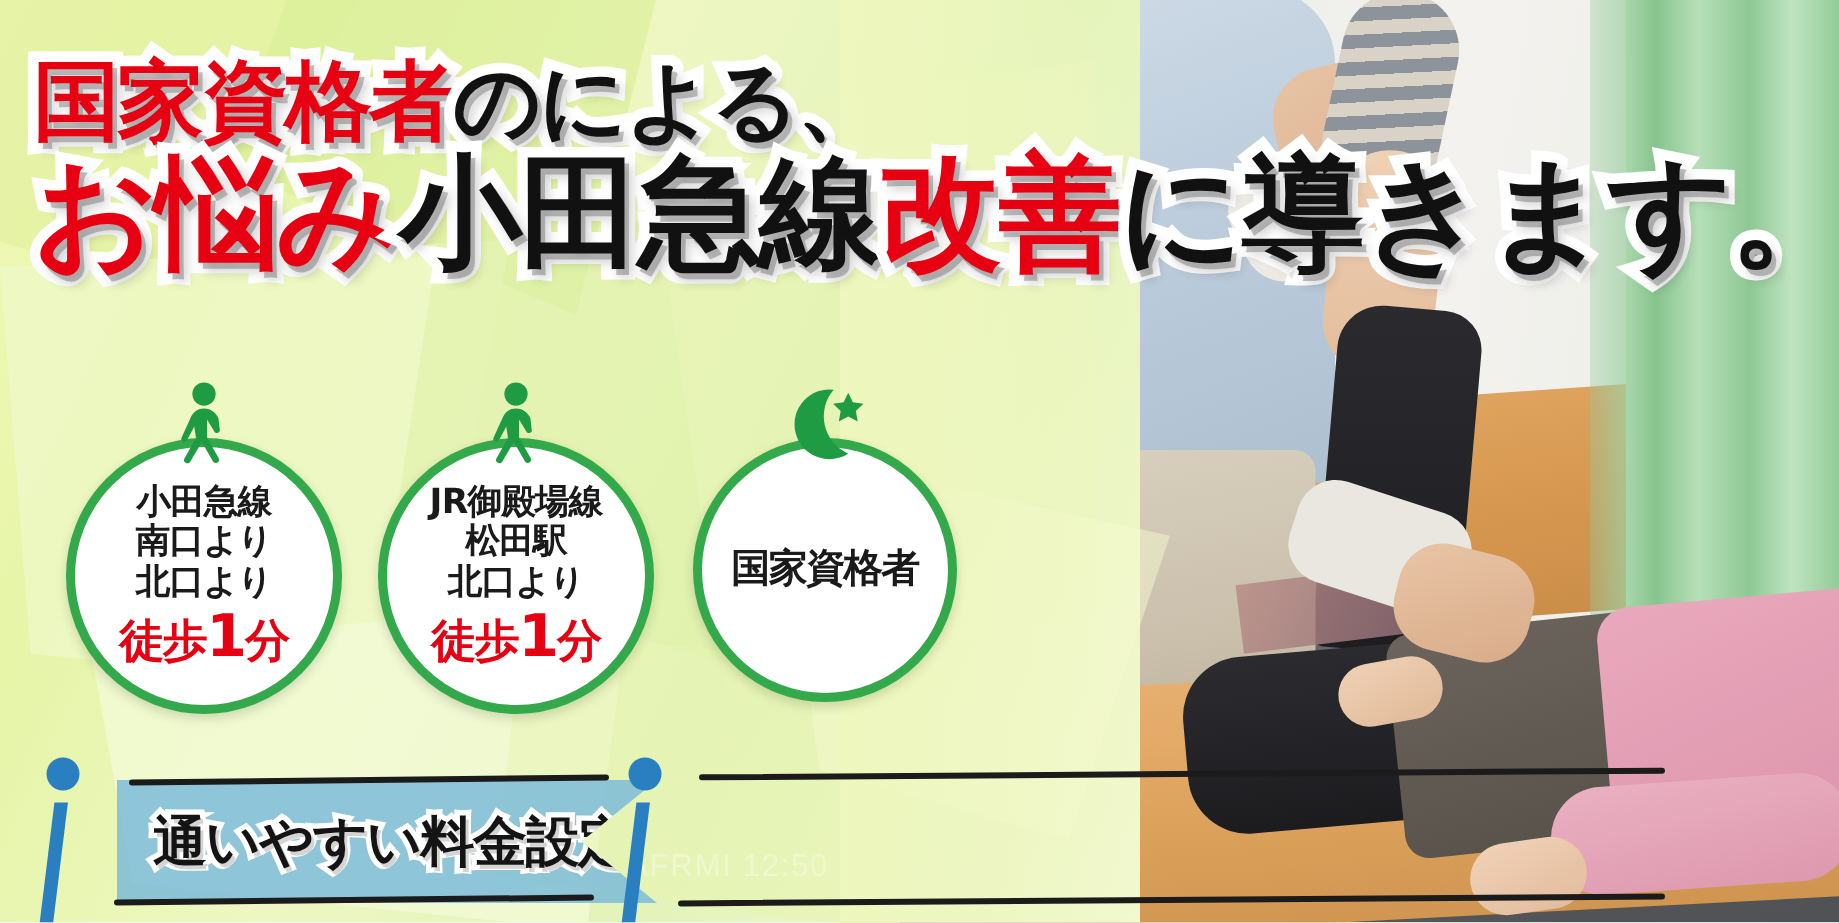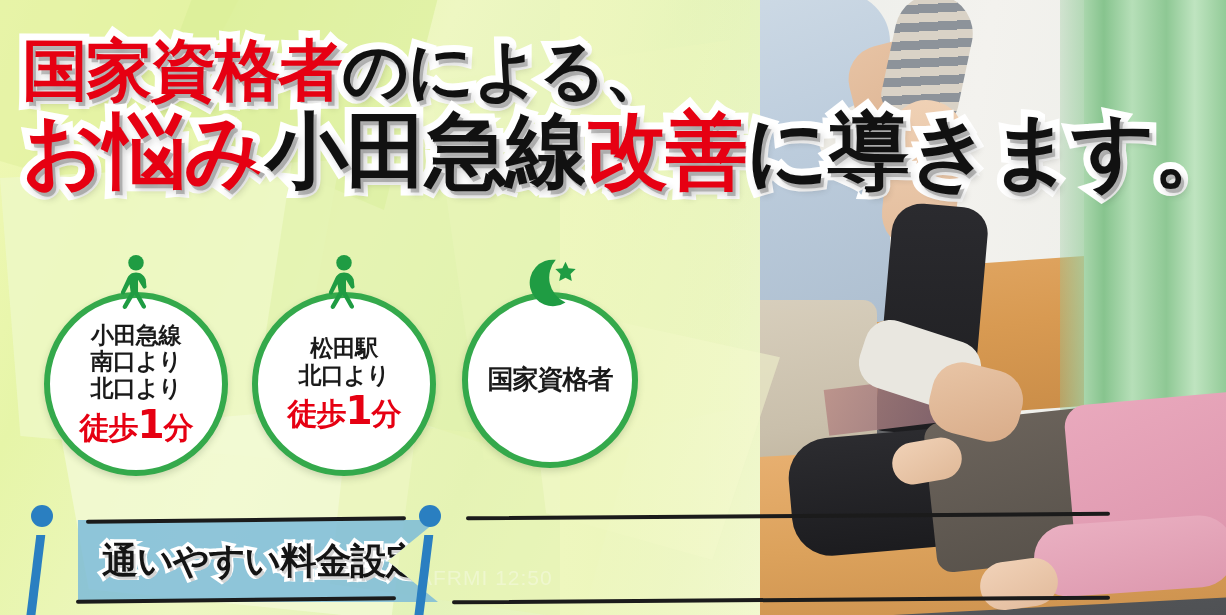--- a/index.html
+++ b/index.html
@@ -166,21 +166,21 @@
     position:absolute;left:22px;top:38px;width:1110px;
     z-index:40;pointer-events:none;
   }
   .hl-line{
     white-space:nowrap;
     font-family:"DejaVu Sans","Liberation Sans",sans-serif;
     font-weight:bold;
     line-height:1;
     letter-spacing:-2px;
   }
-  .hl1{font-size:66px;margin-bottom:6px;}
+  .hl1{font-size:58px;margin-bottom:6px;}
   .hl2{font-size:82px;}
   .hl-seg{
     display:inline-block;
     position:relative;
     color:#000;
     -webkit-text-stroke:14px #ffffff;
     paint-order:stroke fill;
     text-shadow:
       3px 4px 0 rgba(60,60,60,.30),
       5px 6px 7px rgba(40,40,40,.22);
@@ -363,20 +363,21 @@
     </div>
   </div>
 
   <div class="badge badge-b2">
     <span class="badge-icon">
       <svg viewBox="0 0 64 64" xmlns="http://www.w3.org/2000/svg">
         <circle cx="32" cy="9" r="8" fill="#1f9c43"></circle>
         <path d="M32 19c-5 0-8 3-9.5 7l-6 13c-1 2.4 2.6 4.2 3.8 1.8l5-9.5 1.2 8-8 14c-1.4 2.6 2.6 4.8 4 2.2l8-13.6 7.6 13.4c1.5 2.6 5.4.4 4-2.2l-8-14.2V26.5l5 8.3c1.3 2.3 4.8.4 3.6-1.9L42 26c-1.6-4-5-7-10-7z" fill="#1f9c43"></path>
       </svg>
     </span>
+    <div class="b-line">JR御殿場線</div>
     <div class="b-line">松田駅</div>
     <div class="b-line">北口より</div>
     <div class="b-hl">
       <span>徒歩</span><span class="num">1</span><span>分</span>
     </div>
   </div>
 
   <div class="badge badge-b3">
     <span class="badge-icon">
       <svg viewBox="0 0 64 64" xmlns="http://www.w3.org/2000/svg">

